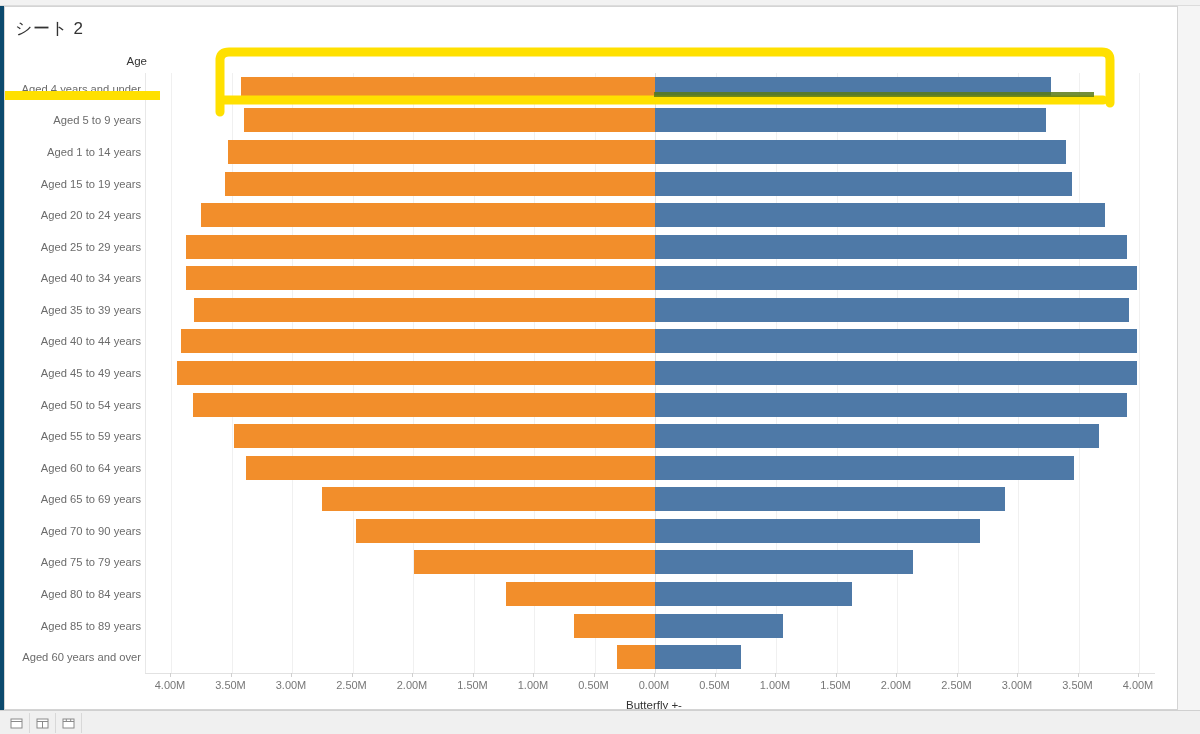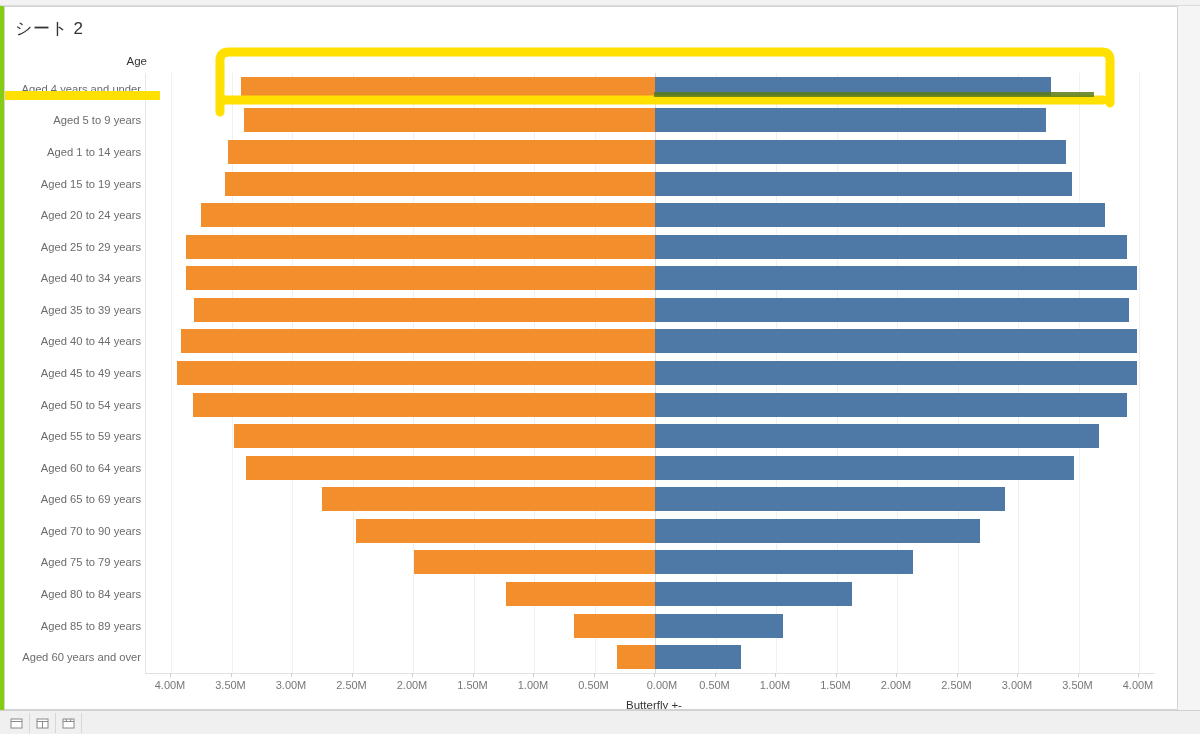--- a/index.html
+++ b/index.html
@@ -8,21 +8,21 @@
     margin: 0; padding: 0;
     width: 1200px; height: 734px;
     overflow: hidden;
     background: #ffffff;
     font-family: "Liberation Sans", sans-serif;
   }
 
   #app {
     position: relative;
     width: 988px; height: 734px;
-    background: #84cc16;
+    background: #0c4a6e;
     padding-left: 24px;
   }
 
   
   .top-strip {
     position: absolute; left: 0; top: 0;
     width: 1200px; height: 6px;
     background: #f2f2f2;
     border-bottom: 1px solid #dcdcdc;
   }
@@ -351,21 +351,21 @@
           <div class="x-tick-label" style="left: 206.5px;">2.50M</div>
           <div class="x-tick" style="left: 267px;"></div>
           <div class="x-tick-label" style="left: 267px;">2.00M</div>
           <div class="x-tick" style="left: 327.5px;"></div>
           <div class="x-tick-label" style="left: 327.5px;">1.50M</div>
           <div class="x-tick" style="left: 388px;"></div>
           <div class="x-tick-label" style="left: 388px;">1.00M</div>
           <div class="x-tick" style="left: 448.5px;"></div>
           <div class="x-tick-label" style="left: 448.5px;">0.50M</div>
           <div class="x-tick" style="left: 509px;"></div>
-          <div class="x-tick-label" style="left: 509px; margin-left: 8px;">0.00M</div>
+          <div class="x-tick-label" style="left: 509px;">0.00M</div>
           <div class="x-tick" style="left: 569.5px;"></div>
           <div class="x-tick-label" style="left: 569.5px;">0.50M</div>
           <div class="x-tick" style="left: 630px;"></div>
           <div class="x-tick-label" style="left: 630px;">1.00M</div>
           <div class="x-tick" style="left: 690.5px;"></div>
           <div class="x-tick-label" style="left: 690.5px;">1.50M</div>
           <div class="x-tick" style="left: 751px;"></div>
           <div class="x-tick-label" style="left: 751px;">2.00M</div>
           <div class="x-tick" style="left: 811.5px;"></div>
           <div class="x-tick-label" style="left: 811.5px;">2.50M</div>

